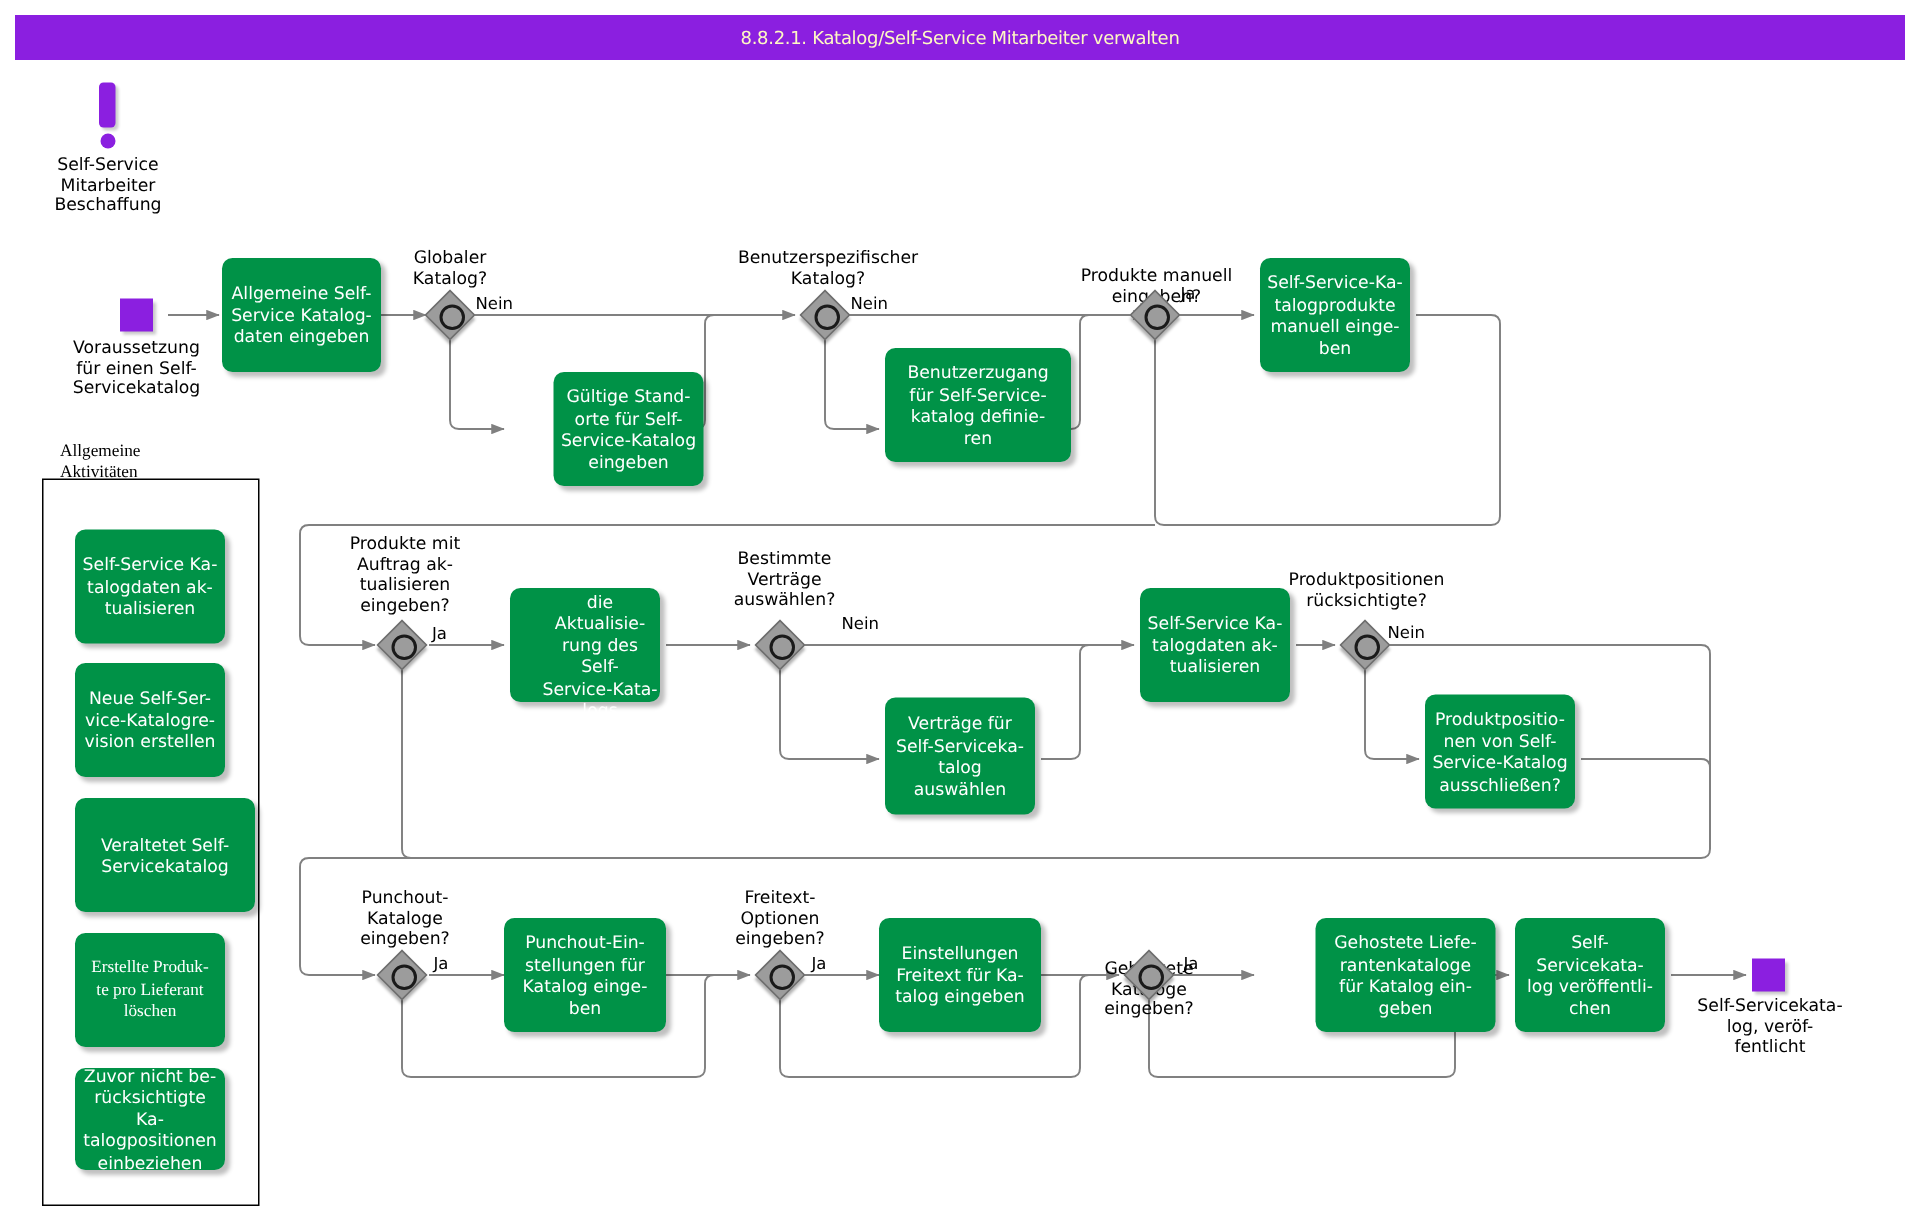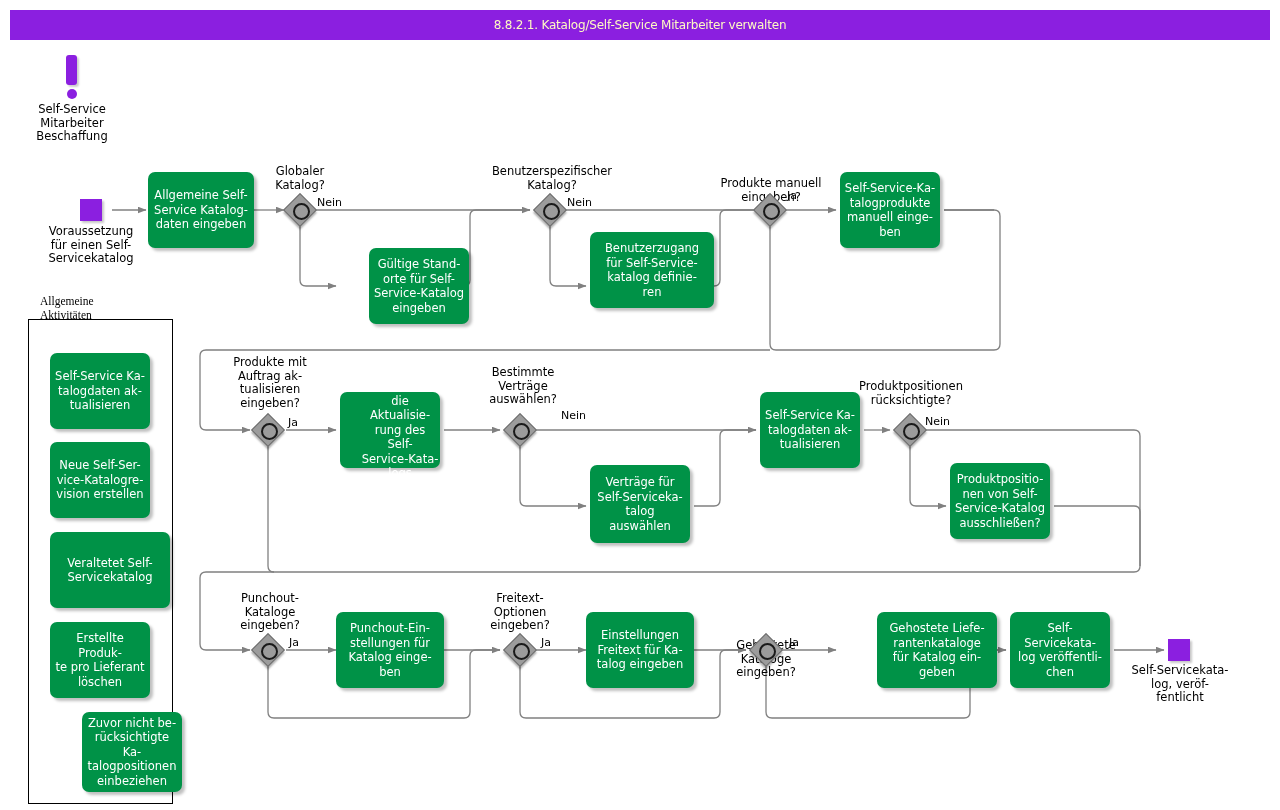--- a/index.html
+++ b/index.html
@@ -182,24 +182,24 @@
 Aktivitäten</div>
 <div class="groupbox" style="left:28px;top:319px;width:143px;height:483px;"></div>
 <div class="node task" style="left: 50px; top: 353px; width: 100px; height: 76px; white-space: pre-line;">Self-Service Ka-
 talogdaten ak-
 tualisieren</div>
 <div class="node task" style="left: 50px; top: 442px; width: 100px; height: 76px; white-space: pre-line;">Neue Self-Ser-
 vice-Katalogre-
 vision erstellen</div>
 <div class="node task" style="left: 50px; top: 532px; width: 120px; height: 76px; white-space: pre-line;">Veraltetet Self-
 Servicekatalog</div>
-<div class="node task" style="left: 50px; top: 622px; width: 100px; height: 76px; white-space: pre-line;">Erstellte Produk-
+<div class="node task" style="left: 50px; top: 622px; width: 100px; height: 76px; white-space: pre-line; font-family: Liberation Serif, serif;">Erstellte Produk-
 te pro Lieferant
 löschen</div>
-<div class="node task" style="left: 50px; top: 712px; width: 100px; height: 80px; white-space: pre-line; margin-left: 32px;">Zuvor nicht be-
+<div class="node task" style="left: 50px; top: 712px; width: 100px; height: 68px; white-space: pre-line;">Zuvor nicht be-
 rücksichtigte Ka-
 talogpositionen
 einbeziehen</div>
 
 <div class="node task" style="left: 148px; top: 172px; width: 106px; height: 76px; white-space: pre-line;">Allgemeine Self-
 Service Katalog-
 daten eingeben</div>
 
 <div class="caption" style="left: 248px; top: 165px; width: 104px; white-space: pre-line;">Globaler
 Katalog?</div>

